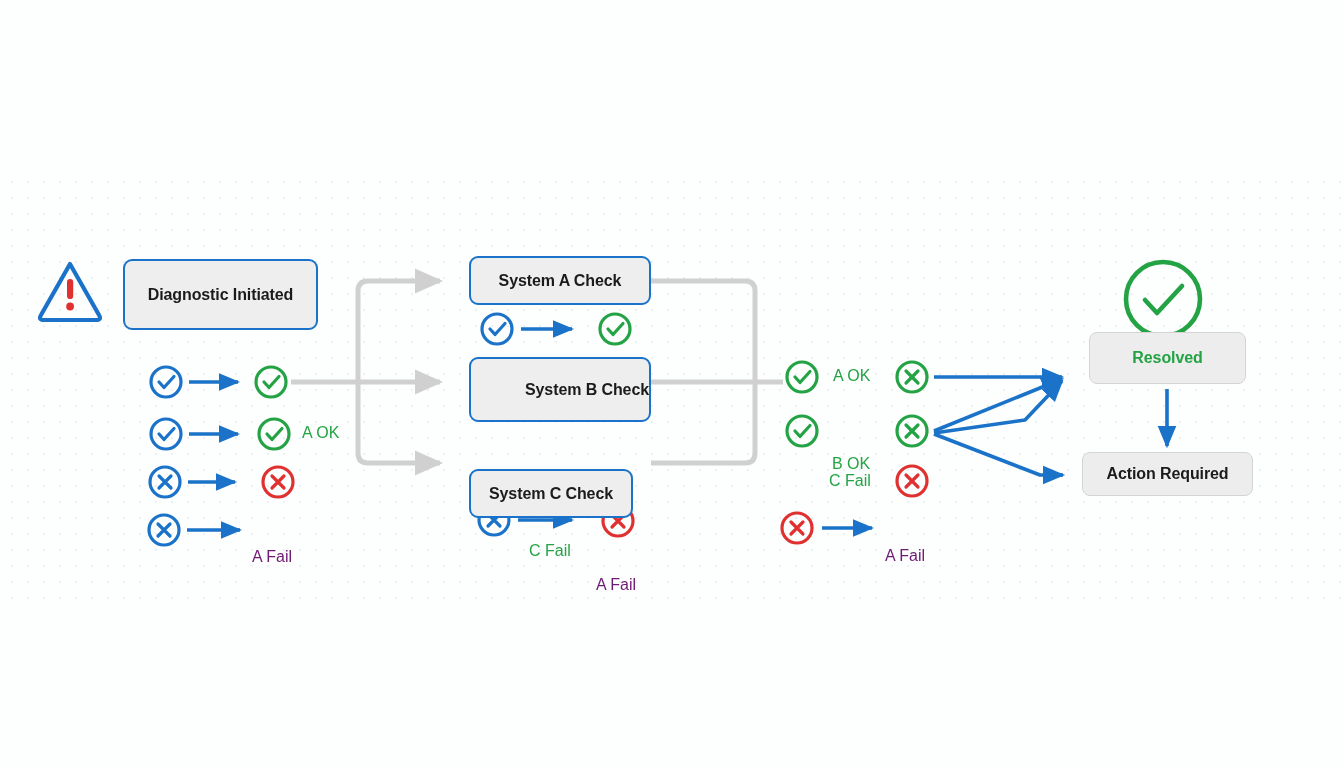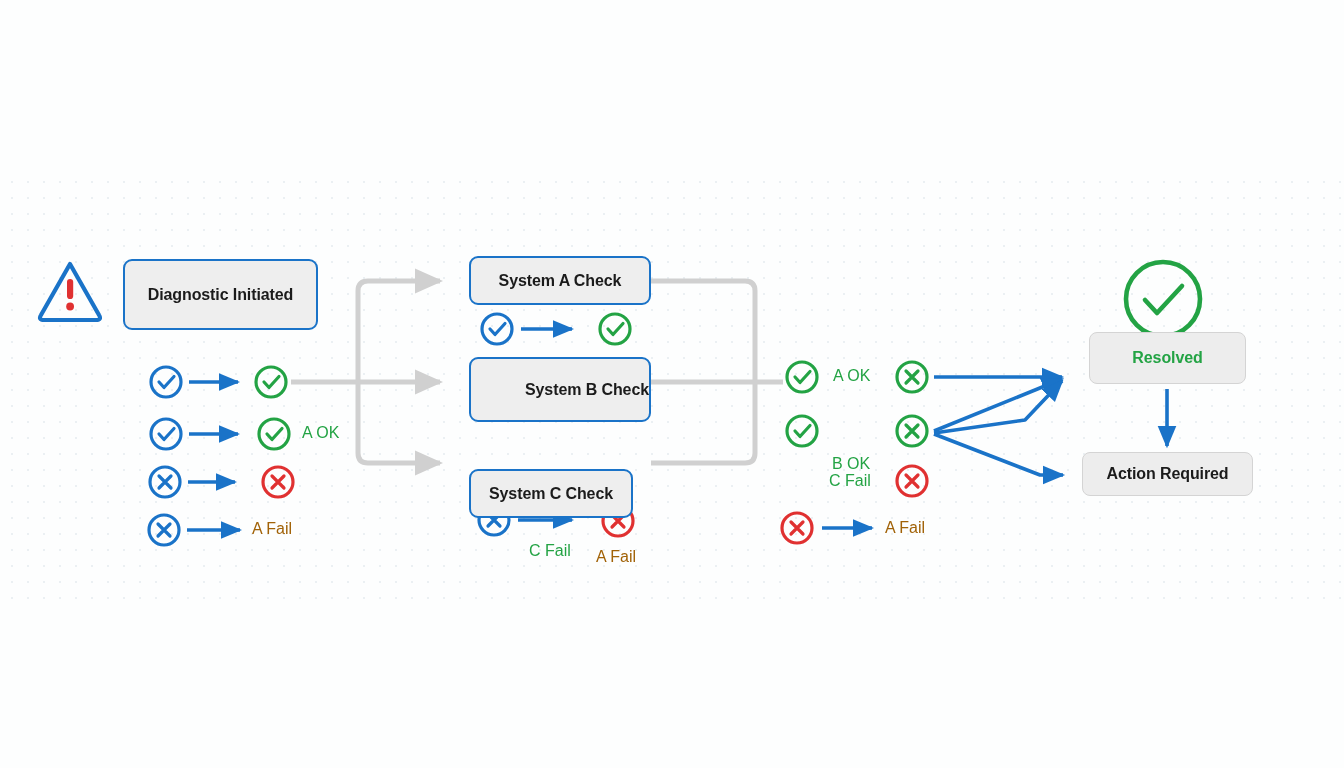--- a/index.html
+++ b/index.html
@@ -53,21 +53,21 @@
     background: #ededed;
     border-radius: 8px;
   }
   .node.green-text { color: #23a344; }
   .lbl {
     position: absolute;
     font-weight: normal;
     white-space: nowrap;
   }
   .lbl.green { color: #23a344; }
-  .lbl.red   { color: #a16207; }
+  .lbl.red   { color: #701a75; margin-top: 28px; }
 </style>
 </head>
 <body>
 
 <div id="canvas">
 
   <div id="dotgrid"></div>
 
   <svg id="svglayer" viewBox="0 0 1344 768">
     <defs>

